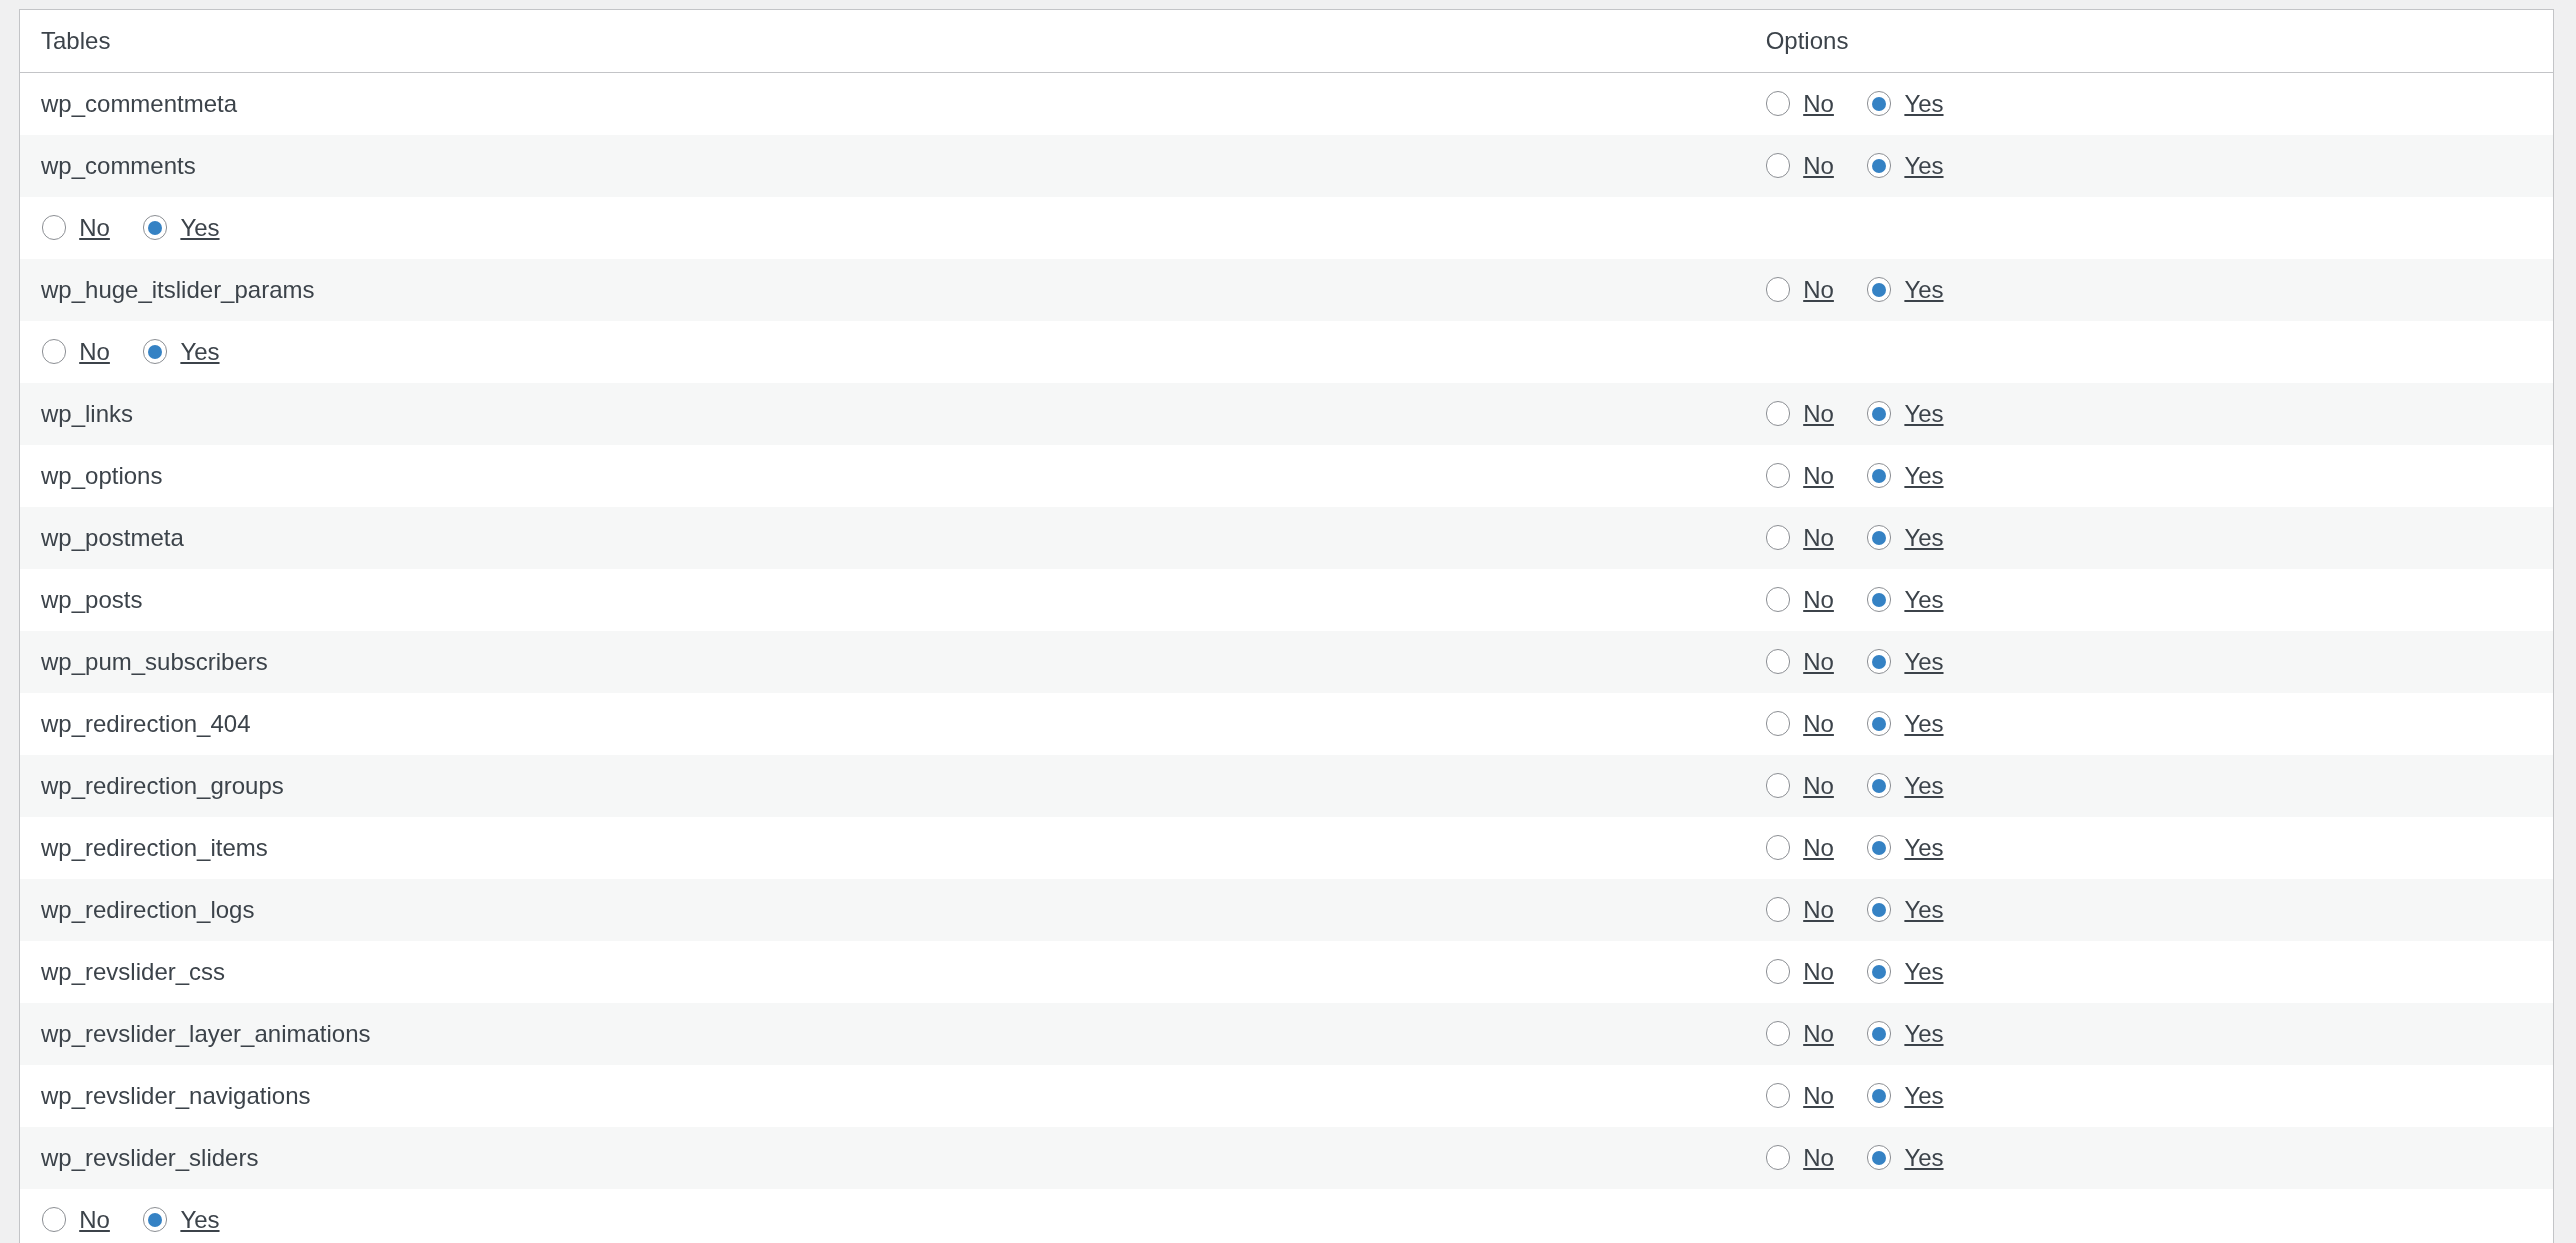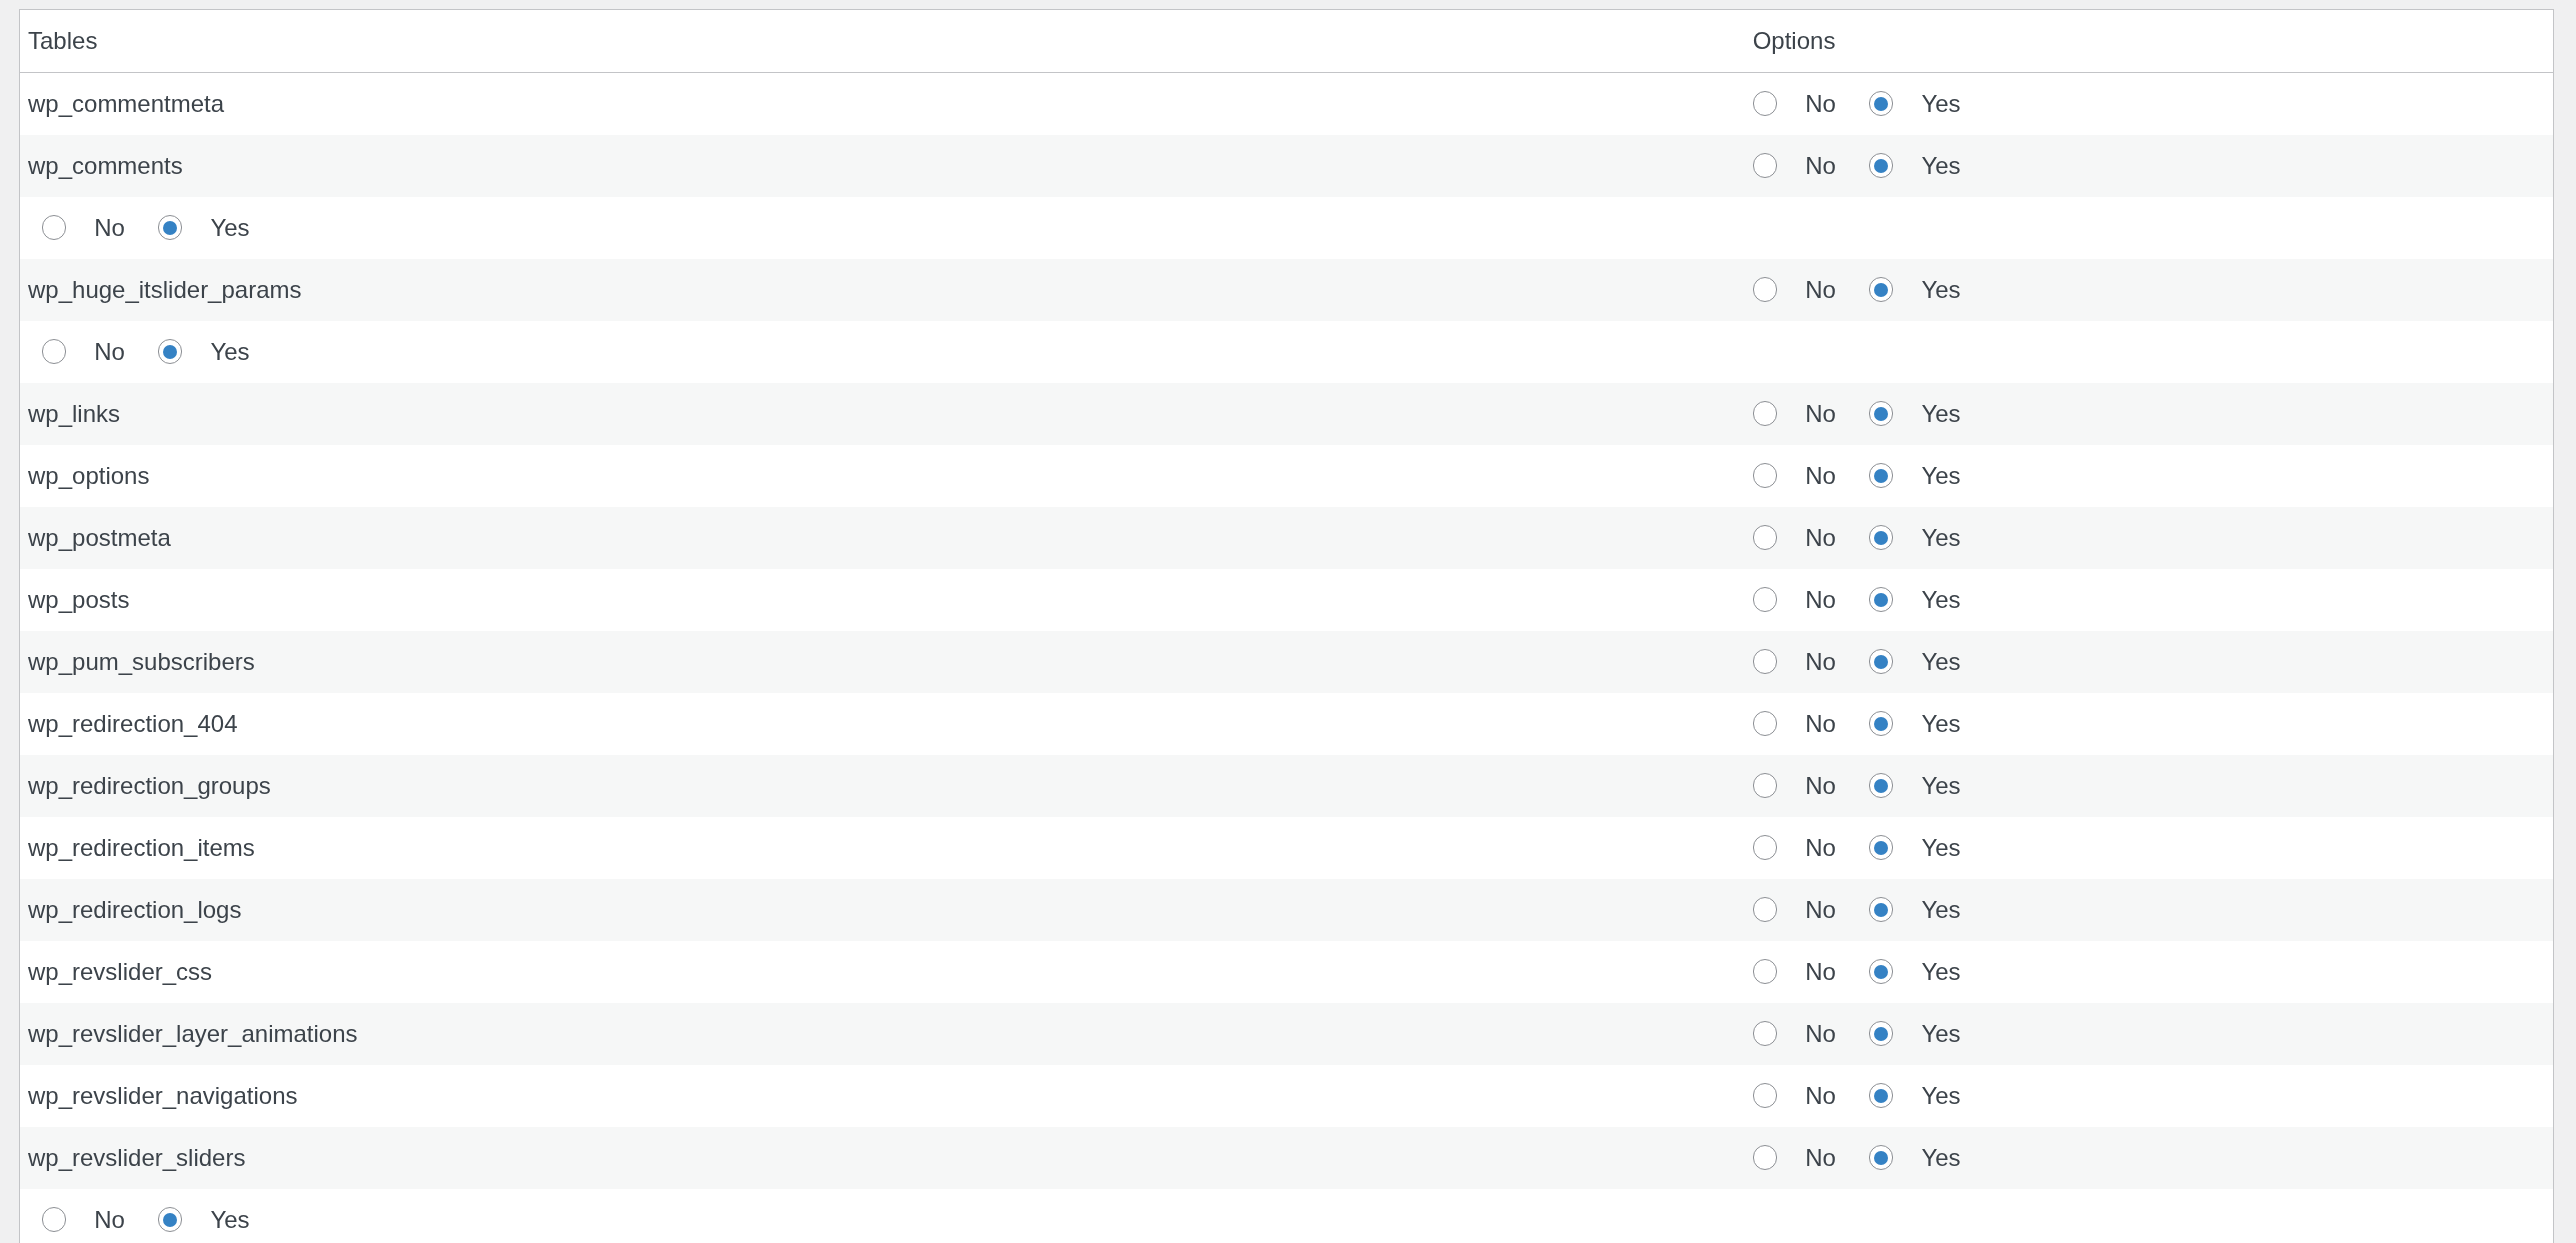--- a/index.html
+++ b/index.html
@@ -27,21 +27,21 @@
   }
   .header-row {
     display: flex;
     height: 62px;
     align-items: center;
     background: #ffffff;
     border-bottom: 1.7px solid #c3c4c7;
   }
   .col-tables {
     flex: 0 0 1703px;
-    padding-left: 8px;
+    padding-left: 21px;
     box-sizing: content-box;
   }
   .col-options {
     flex: 1 1 auto;
     padding-left: 21.7px;
   }
   .rows .row {
     display: flex;
     height: 62px;
     align-items: center;
@@ -78,22 +78,23 @@
     content: "";
     position: absolute;
     left: 4.3px;
     top: 4.3px;
     width: 14px;
     height: 14px;
     border-radius: 50%;
     background: #3582c4;
   }
   .radio-label {
-    margin-left: 28px;
+    margin-left: 13px;
     white-space: nowrap;
+    text-decoration: underline;
   }
 </style>
 </head>
 <body>
 
 <div class="table-wrap">
   <div class="header-row">
     <div class="col-tables">Tables</div>
     <div class="col-options">Options</div>
   </div>

